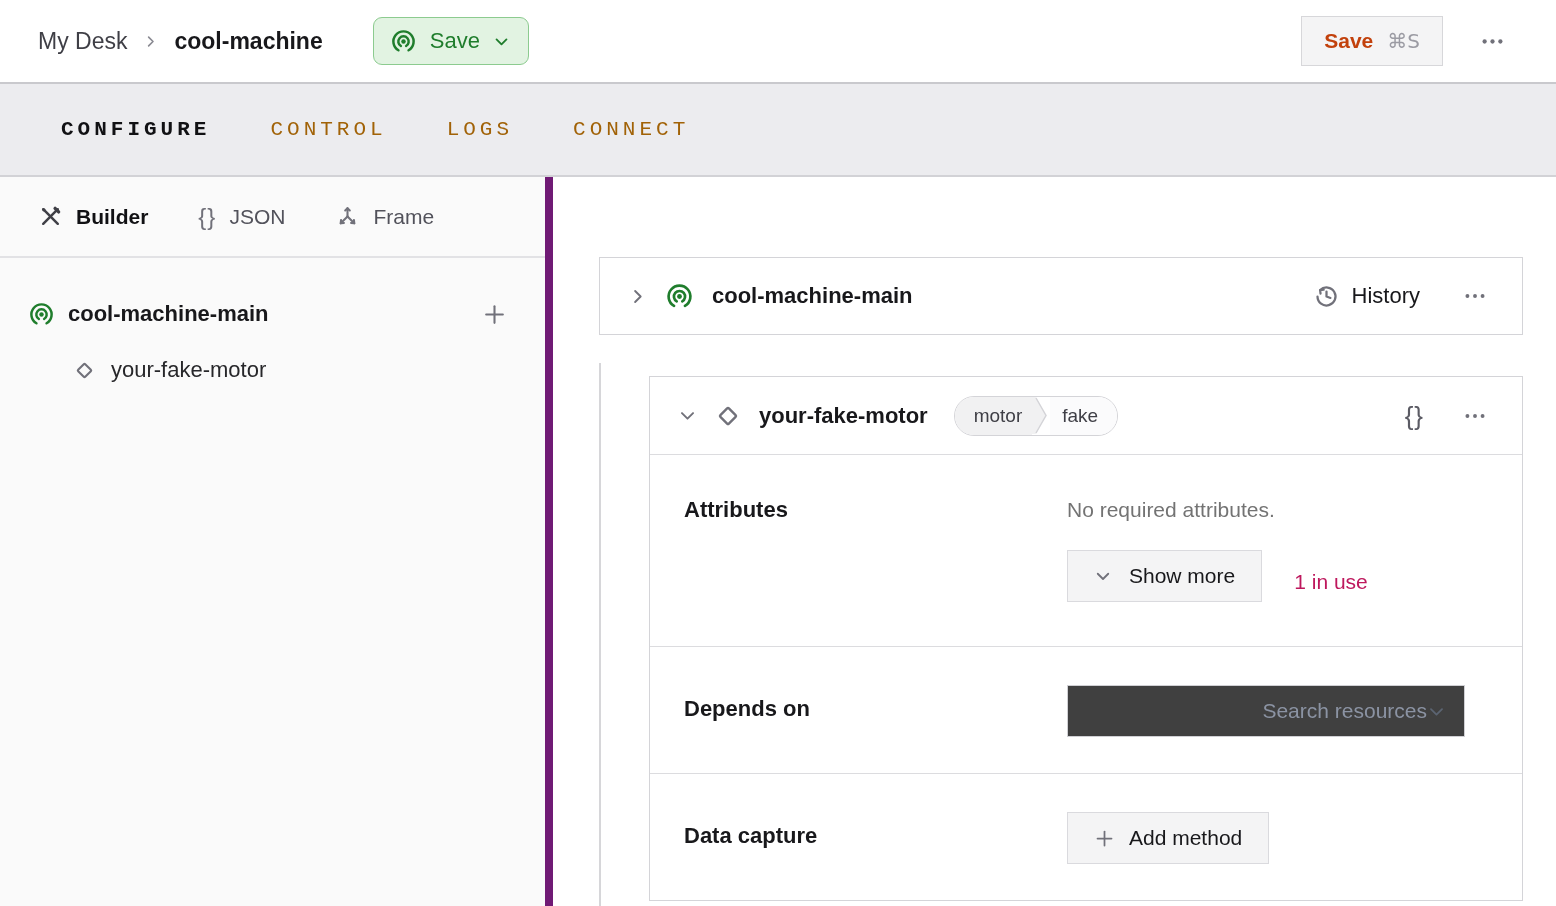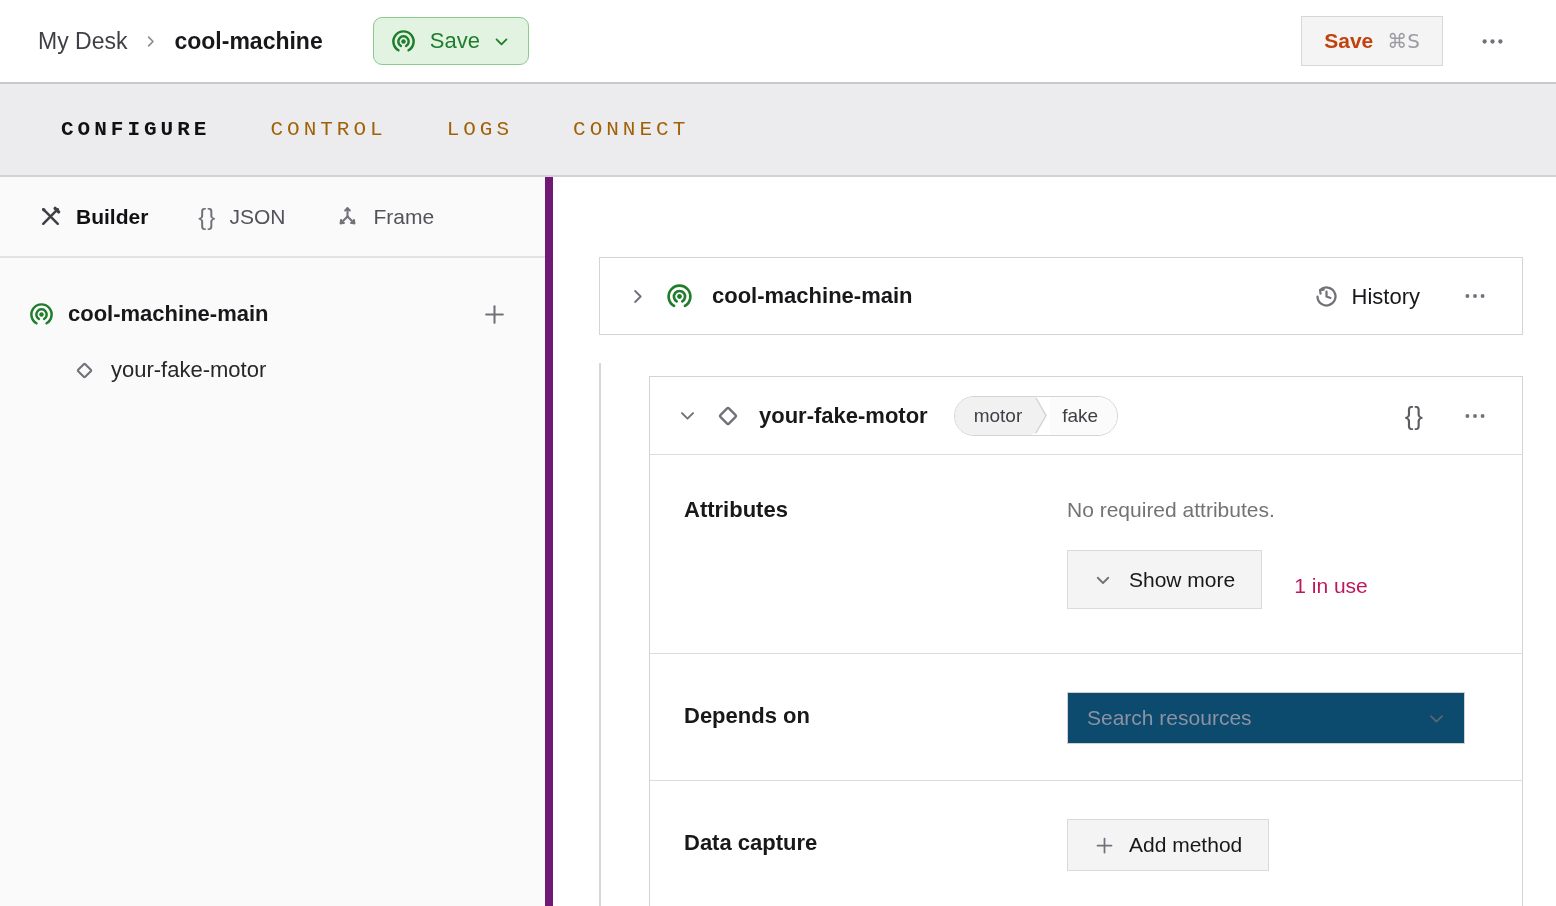--- a/index.html
+++ b/index.html
@@ -50,21 +50,21 @@
   .tree-plus { margin-left:auto; margin-right:34px; color:#71717a; display:flex; padding:4px; cursor:pointer; }
 
   .main { flex:1; position:relative; background:#fff; }
   .tree-line { position:absolute; left:46px; top:186px; bottom:0; width:2px; background:#d6d6d9; }
 
   
   .part-card { position:absolute; left:46px; top:80px; width:924px; height:78px; background:#fff;
     border:1.5px solid #d4d4d8; display:flex; align-items:center; padding:0 28px; gap:18px; }
   .part-title { font-size:22px; font-weight:700; }
   .card-right { margin-left:auto; display:flex; align-items:center; gap:36px; }
-  .history-btn { display:flex; align-items:flex-end; gap:12px; cursor:pointer; }
+  .history-btn { display:flex; align-items:center; gap:12px; cursor:pointer; }
   .history-btn .h-icon { color:#71717a; display:flex; }
   .history-label { font-size:22px; color:#18181b; }
   .chev { color:#71717a; display:flex; cursor:pointer; }
 
   
   .resource-card { position:absolute; left:96px; top:199px; width:874px; background:#fff;
     border:1.5px solid #d4d4d8; }
   .rc-header { height:78px; border-bottom:1.5px solid #dcdcdf; display:flex; align-items:center;
     padding:0 28px; gap:16px; }
   .rc-title { font-size:22px; font-weight:700; }
@@ -79,26 +79,26 @@
 
   .rc-section { display:flex; padding:38px 0 36px 34px; border-bottom:1.5px solid #dcdcdf; }
   .rc-section:last-child { border-bottom:none; }
   .rc-section.attributes { padding:40px 0 44px 34px; }
   .sec-label { flex:0 0 383px; font-size:22px; font-weight:600; line-height:30px; }
   .sec-content { flex:1; }
   .attr-empty { font-size:21px; color:#737373; line-height:28px; margin-top:1px; }
   .attr-row2 { margin-top:26px; display:flex; align-items:center; }
   .btn { background:#f4f4f5; border:1.5px solid #dadade; display:flex; align-items:center;
     font-size:21px; color:#18181b; cursor:pointer; }
-  .show-more-btn { height:59px; padding:0 26px; gap:17px; }
+  .show-more-btn { height:52px; padding:0 26px; gap:17px; }
   .btn .b-icon { color:#71717a; display:flex; }
   .in-use { margin-left:32px; font-size:21px; color:#be185d;margin-top:12px; }
   .dep-label, .cap-label { padding-top:9px; }
-  .select-box { width:398px; height:52px; border:1.5px solid #d0d0d4; background:#0c4a6e; display:flex;
-    align-items:center; justify-content:space-between; padding:0 18px 0 19px; cursor:pointer; }
+  .select-box { width:398px; height:52px; border:1.5px solid #d0d0d4; background:#404040; display:flex;
+    align-items:center; justify-content:flex-end; padding:0 18px 0 19px; cursor:pointer; }
   .select-placeholder { font-size:21px; color:#8b93a3; }
   .select-box .chev { color:#5b6472; }
   .add-method-btn { height:52px; padding:0 26px; gap:14px; }
 </style>
 </head>
 <body>
 
 <div class="header">
   <div class="breadcrumb">
     <span class="crumb-parent">My Desk</span>

